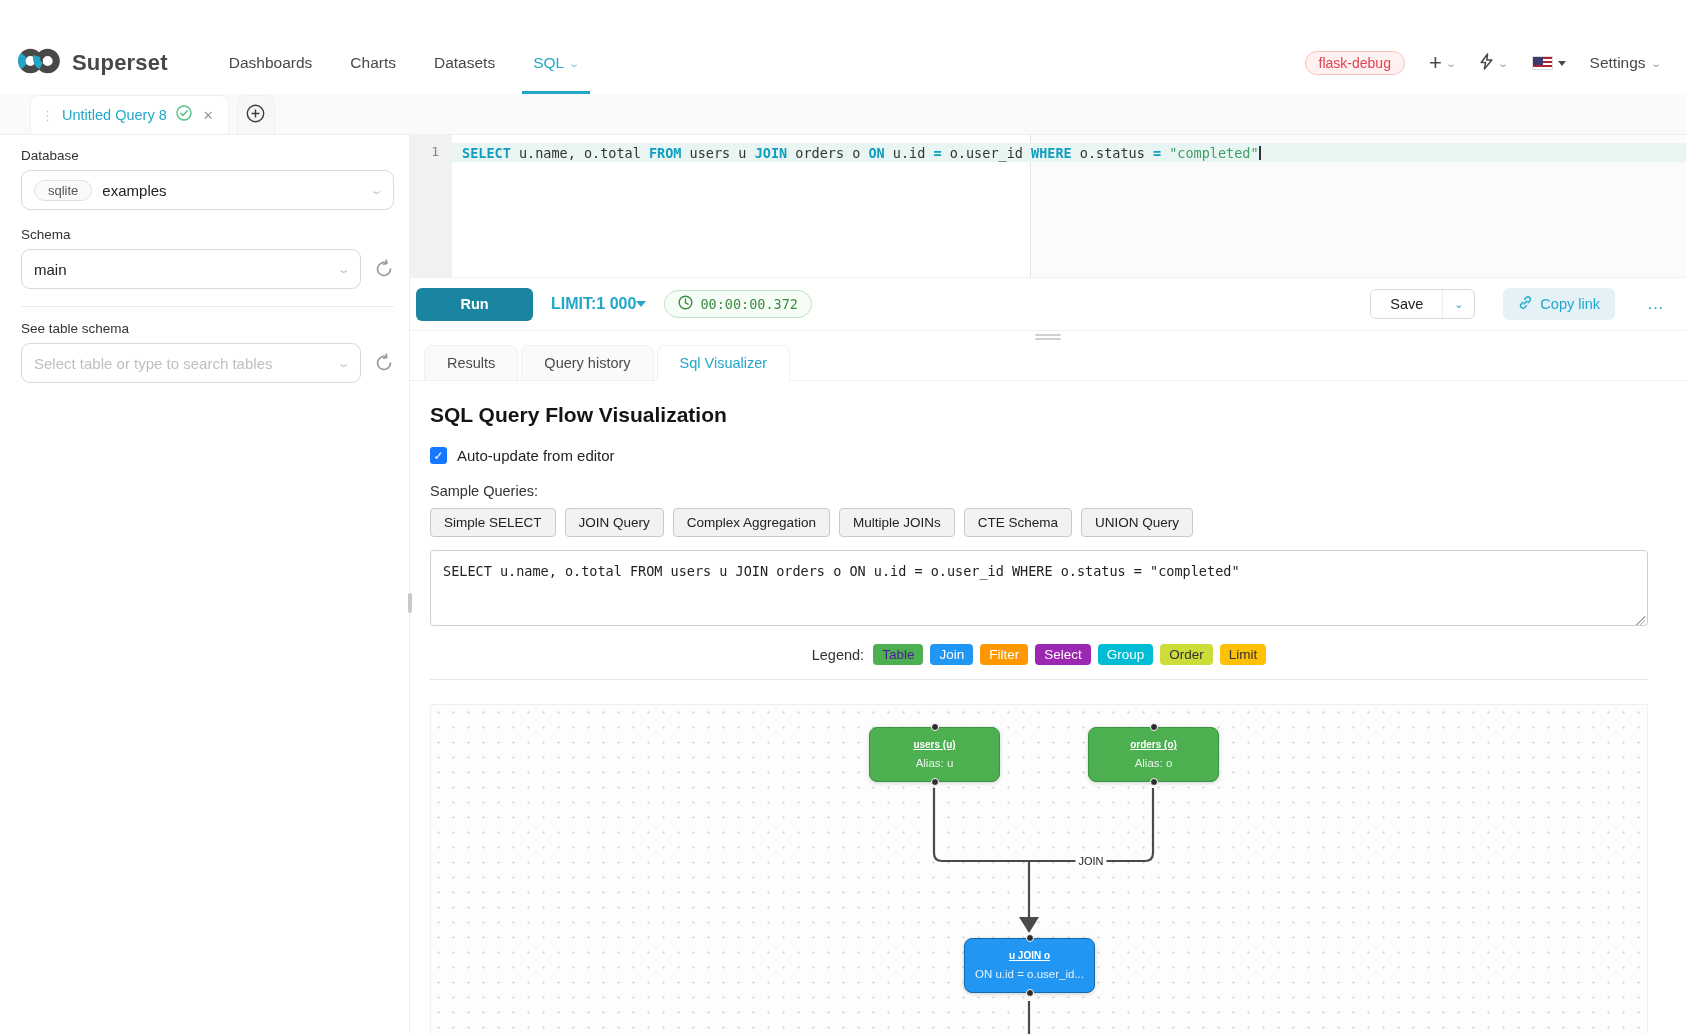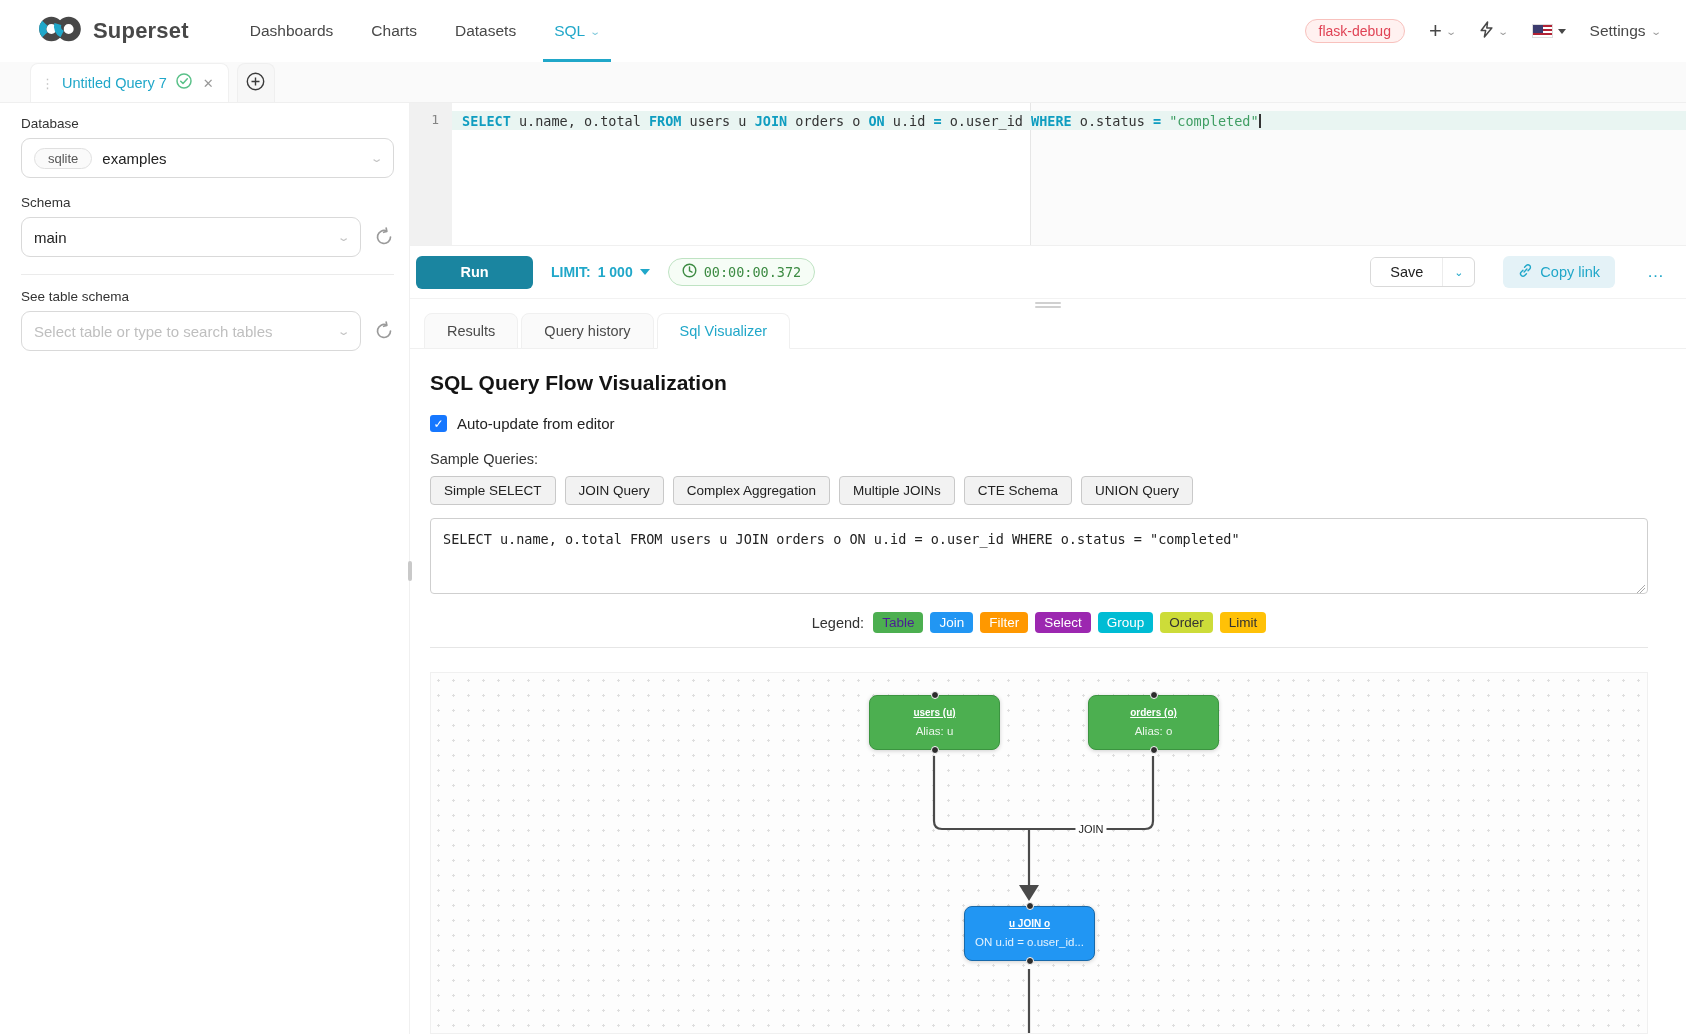--- a/index.html
+++ b/index.html
@@ -1,20 +1,20 @@
 <!DOCTYPE html>
 <html><head>
 <meta charset="utf-8">
 <style>
   * { margin:0; padding:0; box-sizing:border-box; }
   html,body { width:1686px; height:1034px; overflow:hidden; background:#fff;
               font-family:"Liberation Sans",sans-serif; color:#333; }
 
   
-  .topnav { height:62px; display:flex; align-items:center; padding:0 26px 0 37px; background:#fff; }
+  .topnav { height:62px; display:flex; align-items:center; padding:0 26px 0 16px; background:#fff;margin-top:32px; }
   .brand { display:flex; align-items:center; gap:10px; }
   .brand-name { font-size:22px; font-weight:bold; color:#484848; letter-spacing:.2px; }
   .nav-items { display:flex; margin-left:42px; height:62px; }
   .nav-item { display:flex; align-items:center; gap:6px; padding:0 19px; font-size:15.5px; color:#484848; cursor:pointer; position:relative; height:62px; }
   .nav-item.active { color:#20a7c9; }
   .nav-item.active::after { content:""; position:absolute; left:8px; right:8px; bottom:0; height:3px; background:#20a7c9; }
   .chev { font-size:10px; color:#9b9b9b; transform:scaleX(1.4); }
   .nav-item.active .chev { color:#7fc9db; }
   .nav-right { margin-left:auto; display:flex; align-items:center; gap:24px; }
   .env-badge { color:#e04355; background:#fff1f0; border:1px solid #f8c1bd; border-radius:13px; padding:3px 13px; font-size:14px; }
@@ -65,21 +65,21 @@
   .tok-kw { color:#0f9dc0; font-weight:bold; }
   .tok-op { color:#0f9dc0; font-weight:bold; }
   .tok-str { color:#3f9e63; }
   .tok-plain { color:#333; }
   .cursor { display:inline-block; width:2px; height:14px; background:#333; vertical-align:-2px; }
 
   
   .toolbar { height:53px; border-top:1px solid #f0f0f0; display:flex; align-items:center; padding:0 16px 0 6px; gap:18px; }
   .run-btn { width:117px; height:33px; background:#1a85a0; color:#fff; font-size:14.5px; font-weight:600;
              border:none; border-radius:6px; cursor:pointer; }
-  .limit { display:flex; align-items:center; gap:7px; color:#20a7c9; font-size:14px; font-weight:600; cursor:pointer; }
+  .limit { display:flex; align-items:center; color:#20a7c9; font-size:16px; font-weight:600; cursor:pointer; }
   .limit-caret { width:0; height:0; border-left:5px solid transparent; border-right:5px solid transparent; border-top:6px solid #20a7c9; }
   .timer { display:flex; align-items:center; gap:7px; border:1px solid #bfe3c3; background:#f6fdf6; border-radius:16px;
            padding:4px 13px; color:#3d8b43; font-family:"DejaVu Sans Mono",monospace; font-size:13.5px; }
   .toolbar-right { margin-left:auto; display:flex; align-items:center; gap:28px; }
   .save-split { display:flex; border:1px solid #d9d9d9; border-radius:6px; overflow:hidden; background:#fff; }
   .save-main { padding:6px 19px; font-size:14.5px; color:#222; background:#fff; border:none; cursor:pointer; }
   .save-caret { width:32px; display:flex; align-items:center; justify-content:center; border-left:1px solid #ececec;
                 color:#20a7c9; font-size:11px; cursor:pointer; }
   .copylink-btn { display:flex; align-items:center; gap:7px; background:#e4f2f7; color:#20a7c9; font-size:14.5px;
                   border:none; border-radius:6px; padding:7px 15px; cursor:pointer; }
@@ -180,21 +180,21 @@
     <span class="settings">
       <span>Settings</span>
       <span class="chev">⌄</span>
     </span>
   </div>
 </header>
 
 <div class="tabstrip">
   <div class="qtab">
     <span class="qtab-drag">⋮</span>
-    <span class="qtab-label">Untitled Query 7</span>
+    <span class="qtab-label">Untitled Query 8</span>
     <span>
       <svg width="16" height="16" viewBox="0 0 16 16">
           <circle cx="8" cy="8" r="7" fill="none" stroke="#5ac189" stroke-width="1.5"></circle>
           <path d="M4.7 8.2 L7 10.4 L11.3 5.8" fill="none" stroke="#5ac189" stroke-width="1.5" stroke-linecap="round" stroke-linejoin="round"></path>
         </svg>
     </span>
     <span class="qtab-close">✕</span>
   </div>
   <div class="addtab">
     <span>

